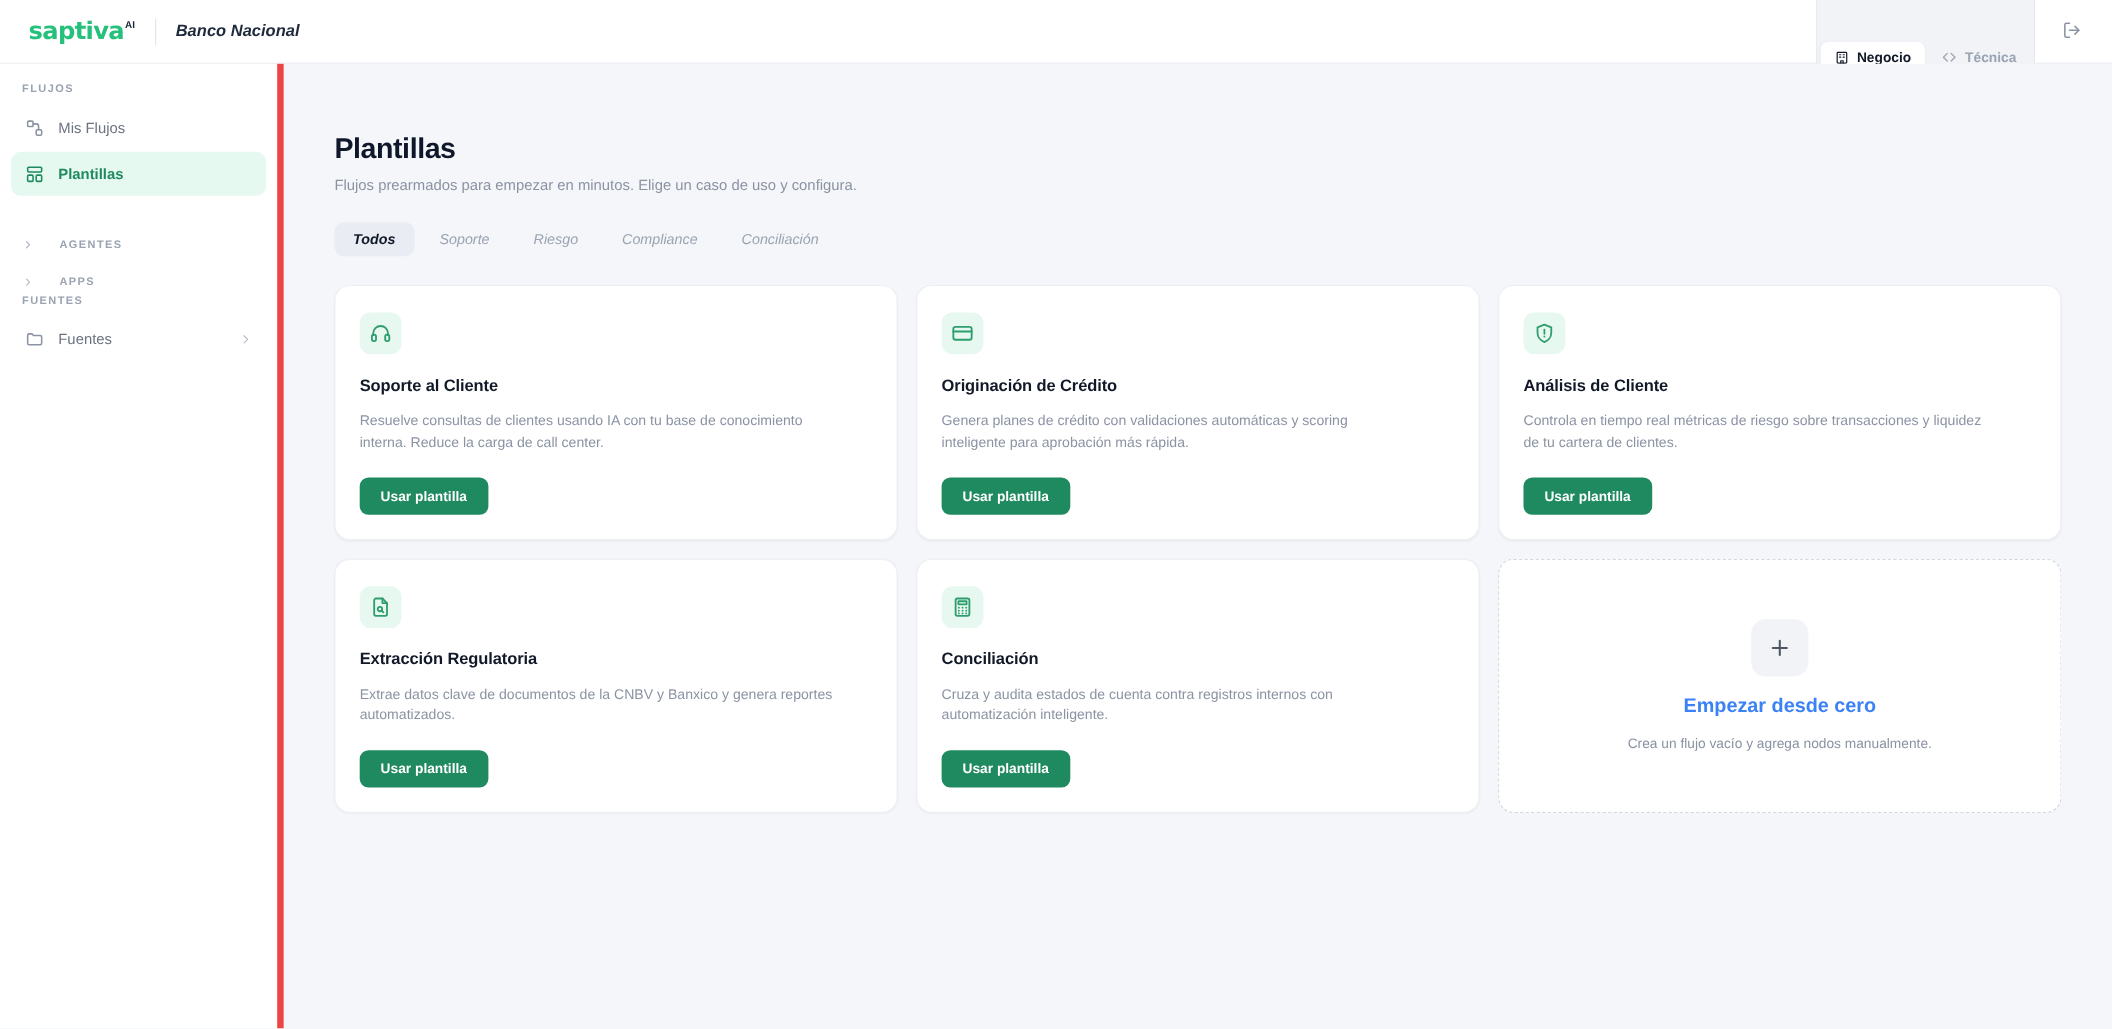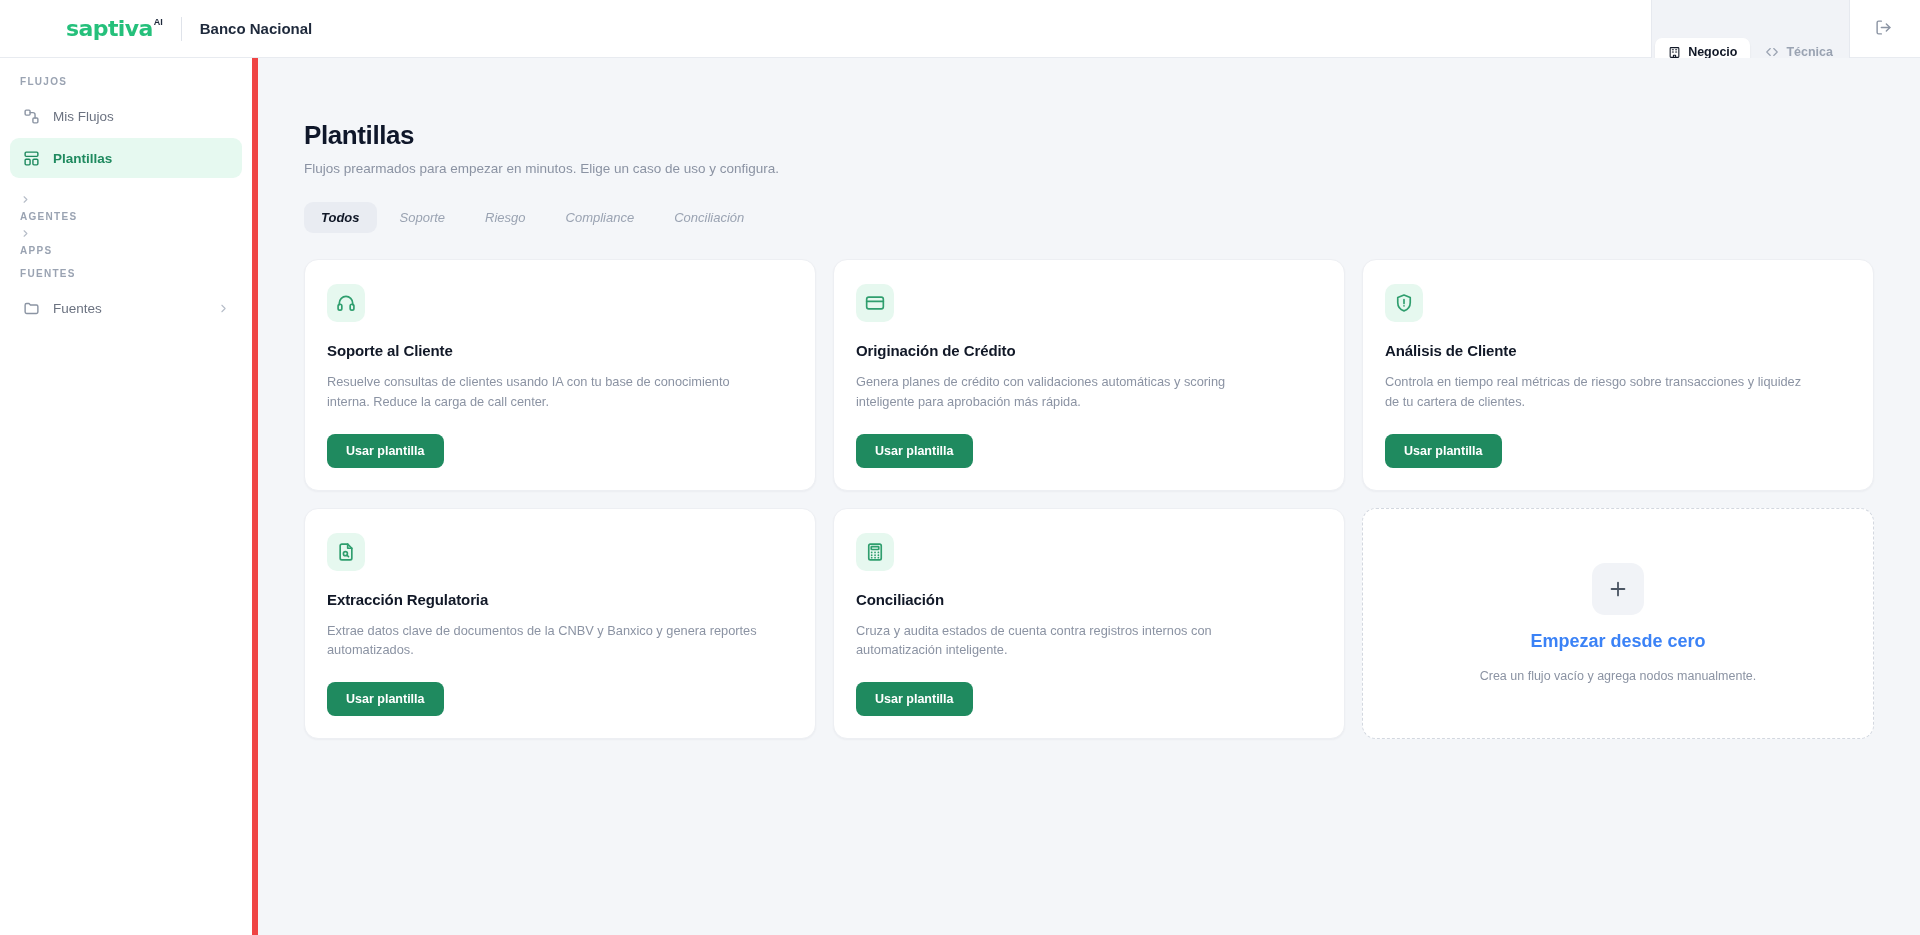--- a/index.html
+++ b/index.html
@@ -19,21 +19,21 @@
   
   .topbar {
     height: 58px;
     min-height: 58px;
     background: #ffffff;
     border-bottom: 1px solid #e8ebf0;
     display: flex;
     align-items: center;
     padding: 0 22px 0 26px;
   }
-  .brand { display: flex; align-items: center; gap: 0; margin-left: 40px; }
+  .brand { display: flex; align-items: center; gap: 0; }
   .logo-wrap { display: flex; align-items: flex-start; position: relative; }
   .logo-text {
     font-size: 22px;
     font-weight: 700;
     letter-spacing: -0.6px;
     color: #25c07b;
     font-family: "DejaVu Sans", sans-serif;
   }
   .logo-sup {
     font-size: 9px;
@@ -41,21 +41,21 @@
     color: #1e293b;
     margin-left: 1px;
     margin-top: 1px;
   }
   .brand-divider {
     width: 1px;
     height: 24px;
     background: #dfe3ea;
     margin: 0 18px;
   }
-  .brand-name { font-size: 15px; font-weight: 600; color: #1e293b; }
+  .brand-name { font-size: 15px; font-weight: 600; color: #1e293b; font-style: italic; }
 
   .topbar-spacer { flex: 1; }
 
   .mode-toggle {
     display: flex;
     align-items: center;
     background: #f1f3f7;
     border: 1px solid #e6e9ef;
     border-radius: 9px;
     padding: 3px;
@@ -129,31 +129,30 @@
     cursor: pointer;
     font-weight: 400;
   }
   .nav-item .ico { width: 18px; height: 18px; display: flex; align-items: center; justify-content: center; color: #8b94a3; flex: none; }
   .nav-item.active { background: #e6f9f0; color: #1f8a5f; font-weight: 600; }
   .nav-item.active .ico { color: #1f8a5f; }
   .nav-item .chev-right { margin-left: auto; color: #b6bdc8; display: flex; }
 
   .nav-collapsible {
     display: flex;
-    align-items: flex-start;
-    gap: 6px;
+    align-items: flex-end;
+    gap: 23px;
     padding: 0 20px;
     height: 34px;
     cursor: pointer;
     font-size: 10px;
     font-weight: 700;
     letter-spacing: 1.3px;
     color: #9aa3b2;
     text-transform: uppercase;
-    flex-direction: column;
   }
   .nav-collapsible .chev { color: #b6bdc8; display: flex; }
 
   .sidebar-spacer { flex: 1; }
 
   .user-card {
     border-top: 1px solid #eef0f4;
     display: flex;
     align-items: center;
     gap: 13px;

